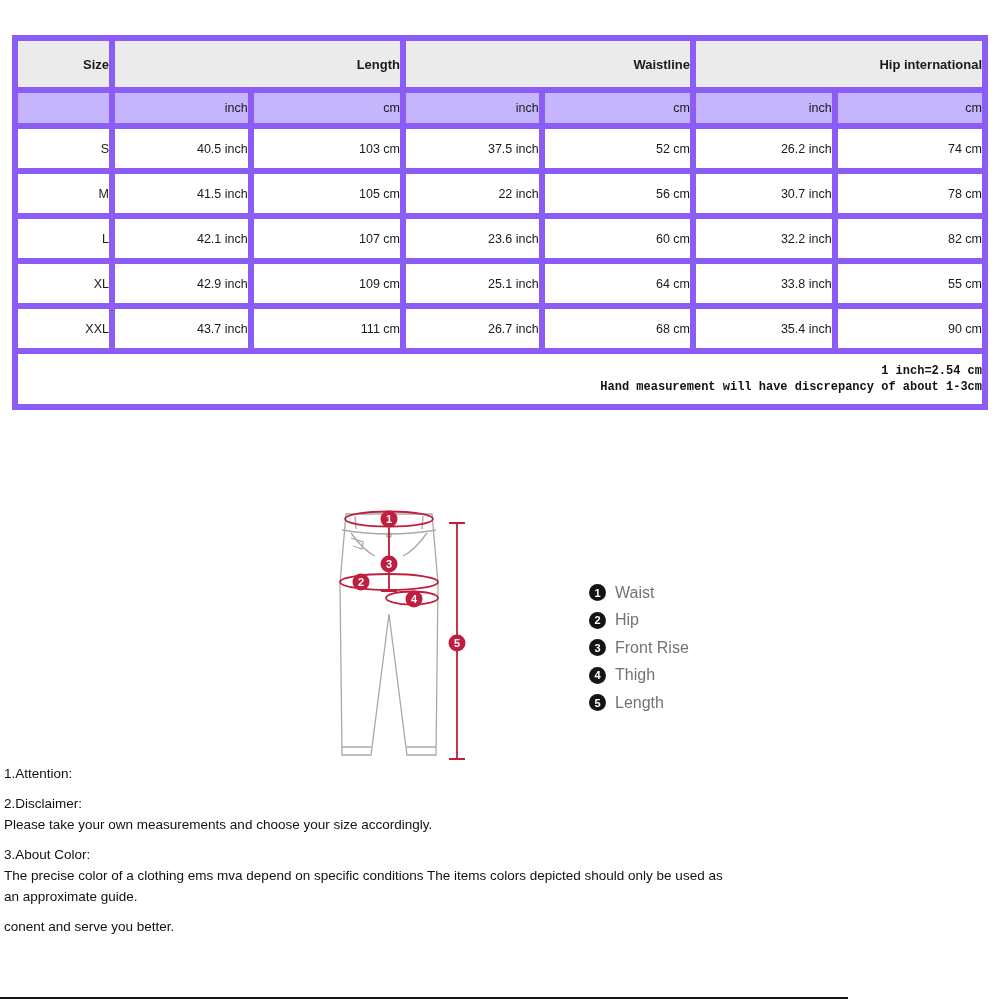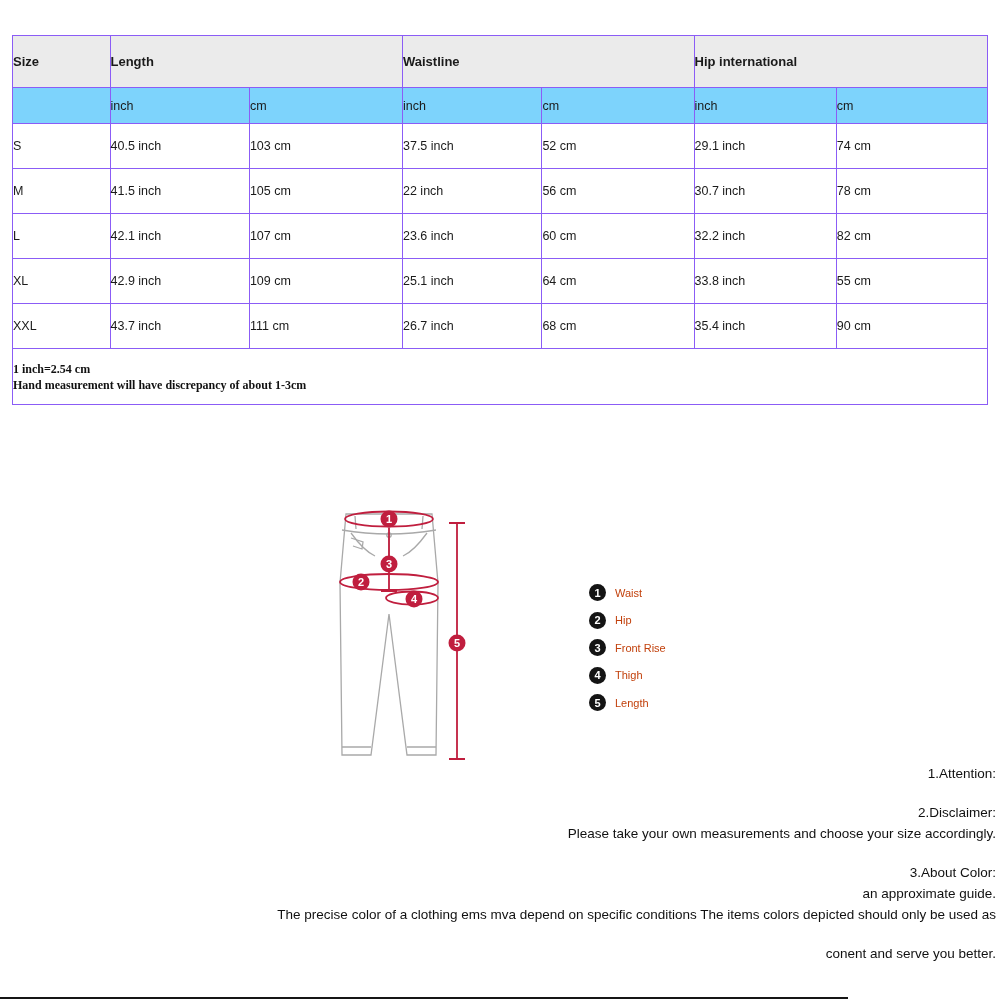--- a/index.html
+++ b/index.html
@@ -1,39 +1,39 @@
 <!DOCTYPE html>
 <html><head>
 <meta charset="utf-8">
 <style>
   * { margin: 0; padding: 0; box-sizing: border-box; }
   html, body { width: 1000px; height: 1000px; background: #ffffff; font-family: "Liberation Sans", sans-serif; color: #1a1a1a; }
   .stage { position: relative; width: 1000px; height: 1000px; background: #fff; overflow: hidden; }
 
   
   table.size-table { position: absolute; left: 12px; top: 35px; width: 976px; border-collapse: collapse; table-layout: fixed; }
-  table.size-table td, table.size-table th { border: 1px solid #8b5cf6; text-align: left; vertical-align: middle; }
+  table.size-table td, table.size-table th { border: 6px solid #8b5cf6; text-align: right; vertical-align: middle; }
   tr.hdr th { height: 52px; background: #ebebeb; font-size: 13px; font-weight: bold; }
-  tr.units td { height: 36px; background: #7dd3fc; font-size: 12.5px; font-weight: normal; }
+  tr.units td { height: 36px; background: #c4b5fd; font-size: 12.5px; font-weight: normal; }
   tr.data td { height: 45px; font-size: 12.5px; background: #fff; }
   tr.footnote td { height: 56px; background: #fff; }
-  .footnote-inner { font-family: Liberation Serif, serif; font-weight: bold; font-size: 12px; line-height: 16px; color: #111; }
+  .footnote-inner { font-family: Liberation Mono, monospace; font-weight: bold; font-size: 12px; line-height: 16px; color: #111; }
 
   
   .diagram-svg { position: absolute; left: 325px; top: 498px; }
 
   
   .legend { position: absolute; left: 589px; top: 579px; }
   .legend-item { display: flex; align-items: center; height: 27.5px; }
   .legend-dot { width: 17px; height: 17px; border-radius: 50%; background: #141414; color: #fff; font-size: 11px; font-weight: bold; display: flex; align-items: center; justify-content: center; margin-right: 9px; }
-  .legend-label { font-size: 11px; color: #c2410c; }
-
-  
-  .notes { position: absolute; left: 4px; top: 763px; width: 992px; font-size: 13.5px; line-height: 21px; color: #111; text-align: right; }
-  .notes .sec { margin-top: 18px; }
+  .legend-label { font-size: 16px; color: #737373; }
+
+  
+  .notes { position: absolute; left: 4px; top: 763px; width: 992px; font-size: 13.5px; line-height: 21px; color: #111; }
+  .notes .sec { margin-top: 9px; }
   .notes .sec:first-child { margin-top: 0; }
 
   .bottom-line { position: absolute; left: 0; top: 997px; width: 848px; height: 2px; background: #151515; }
 </style>
 </head>
 <body>
 
 <div class="stage">
 
   <table class="size-table">
@@ -61,21 +61,21 @@
         <td>cm</td>
         <td>inch</td>
         <td>cm</td>
       </tr>
       <tr class="data">
         <td>S</td>
         <td>40.5 inch</td>
         <td>103 cm</td>
         <td>37.5 inch</td>
         <td>52 cm</td>
-        <td>29.1 inch</td>
+        <td>26.2 inch</td>
         <td>74 cm</td>
       </tr>
       <tr class="data">
         <td>M</td>
         <td>41.5 inch</td>
         <td>105 cm</td>
         <td>22 inch</td>
         <td>56 cm</td>
         <td>30.7 inch</td>
         <td>78 cm</td>
@@ -190,22 +190,22 @@
   <div class="notes">
     <div class="sec">
       <div>1.Attention:</div>
     </div>
     <div class="sec">
       <div>2.Disclaimer:</div>
       <div>Please take your own measurements and choose your size accordingly.</div>
     </div>
     <div class="sec">
       <div>3.About Color:</div>
+      <div>The precise color of a clothing ems mva depend on specific conditions The items colors depicted should only be used as</div>
       <div>an approximate guide.</div>
-      <div>The precise color of a clothing ems mva depend on specific conditions The items colors depicted should only be used as</div>
     </div>
     <div class="sec">
       <div>conent and serve you better.</div>
     </div>
   </div>
 
   <div class="bottom-line"></div>
 </div>
 
 </body></html>

